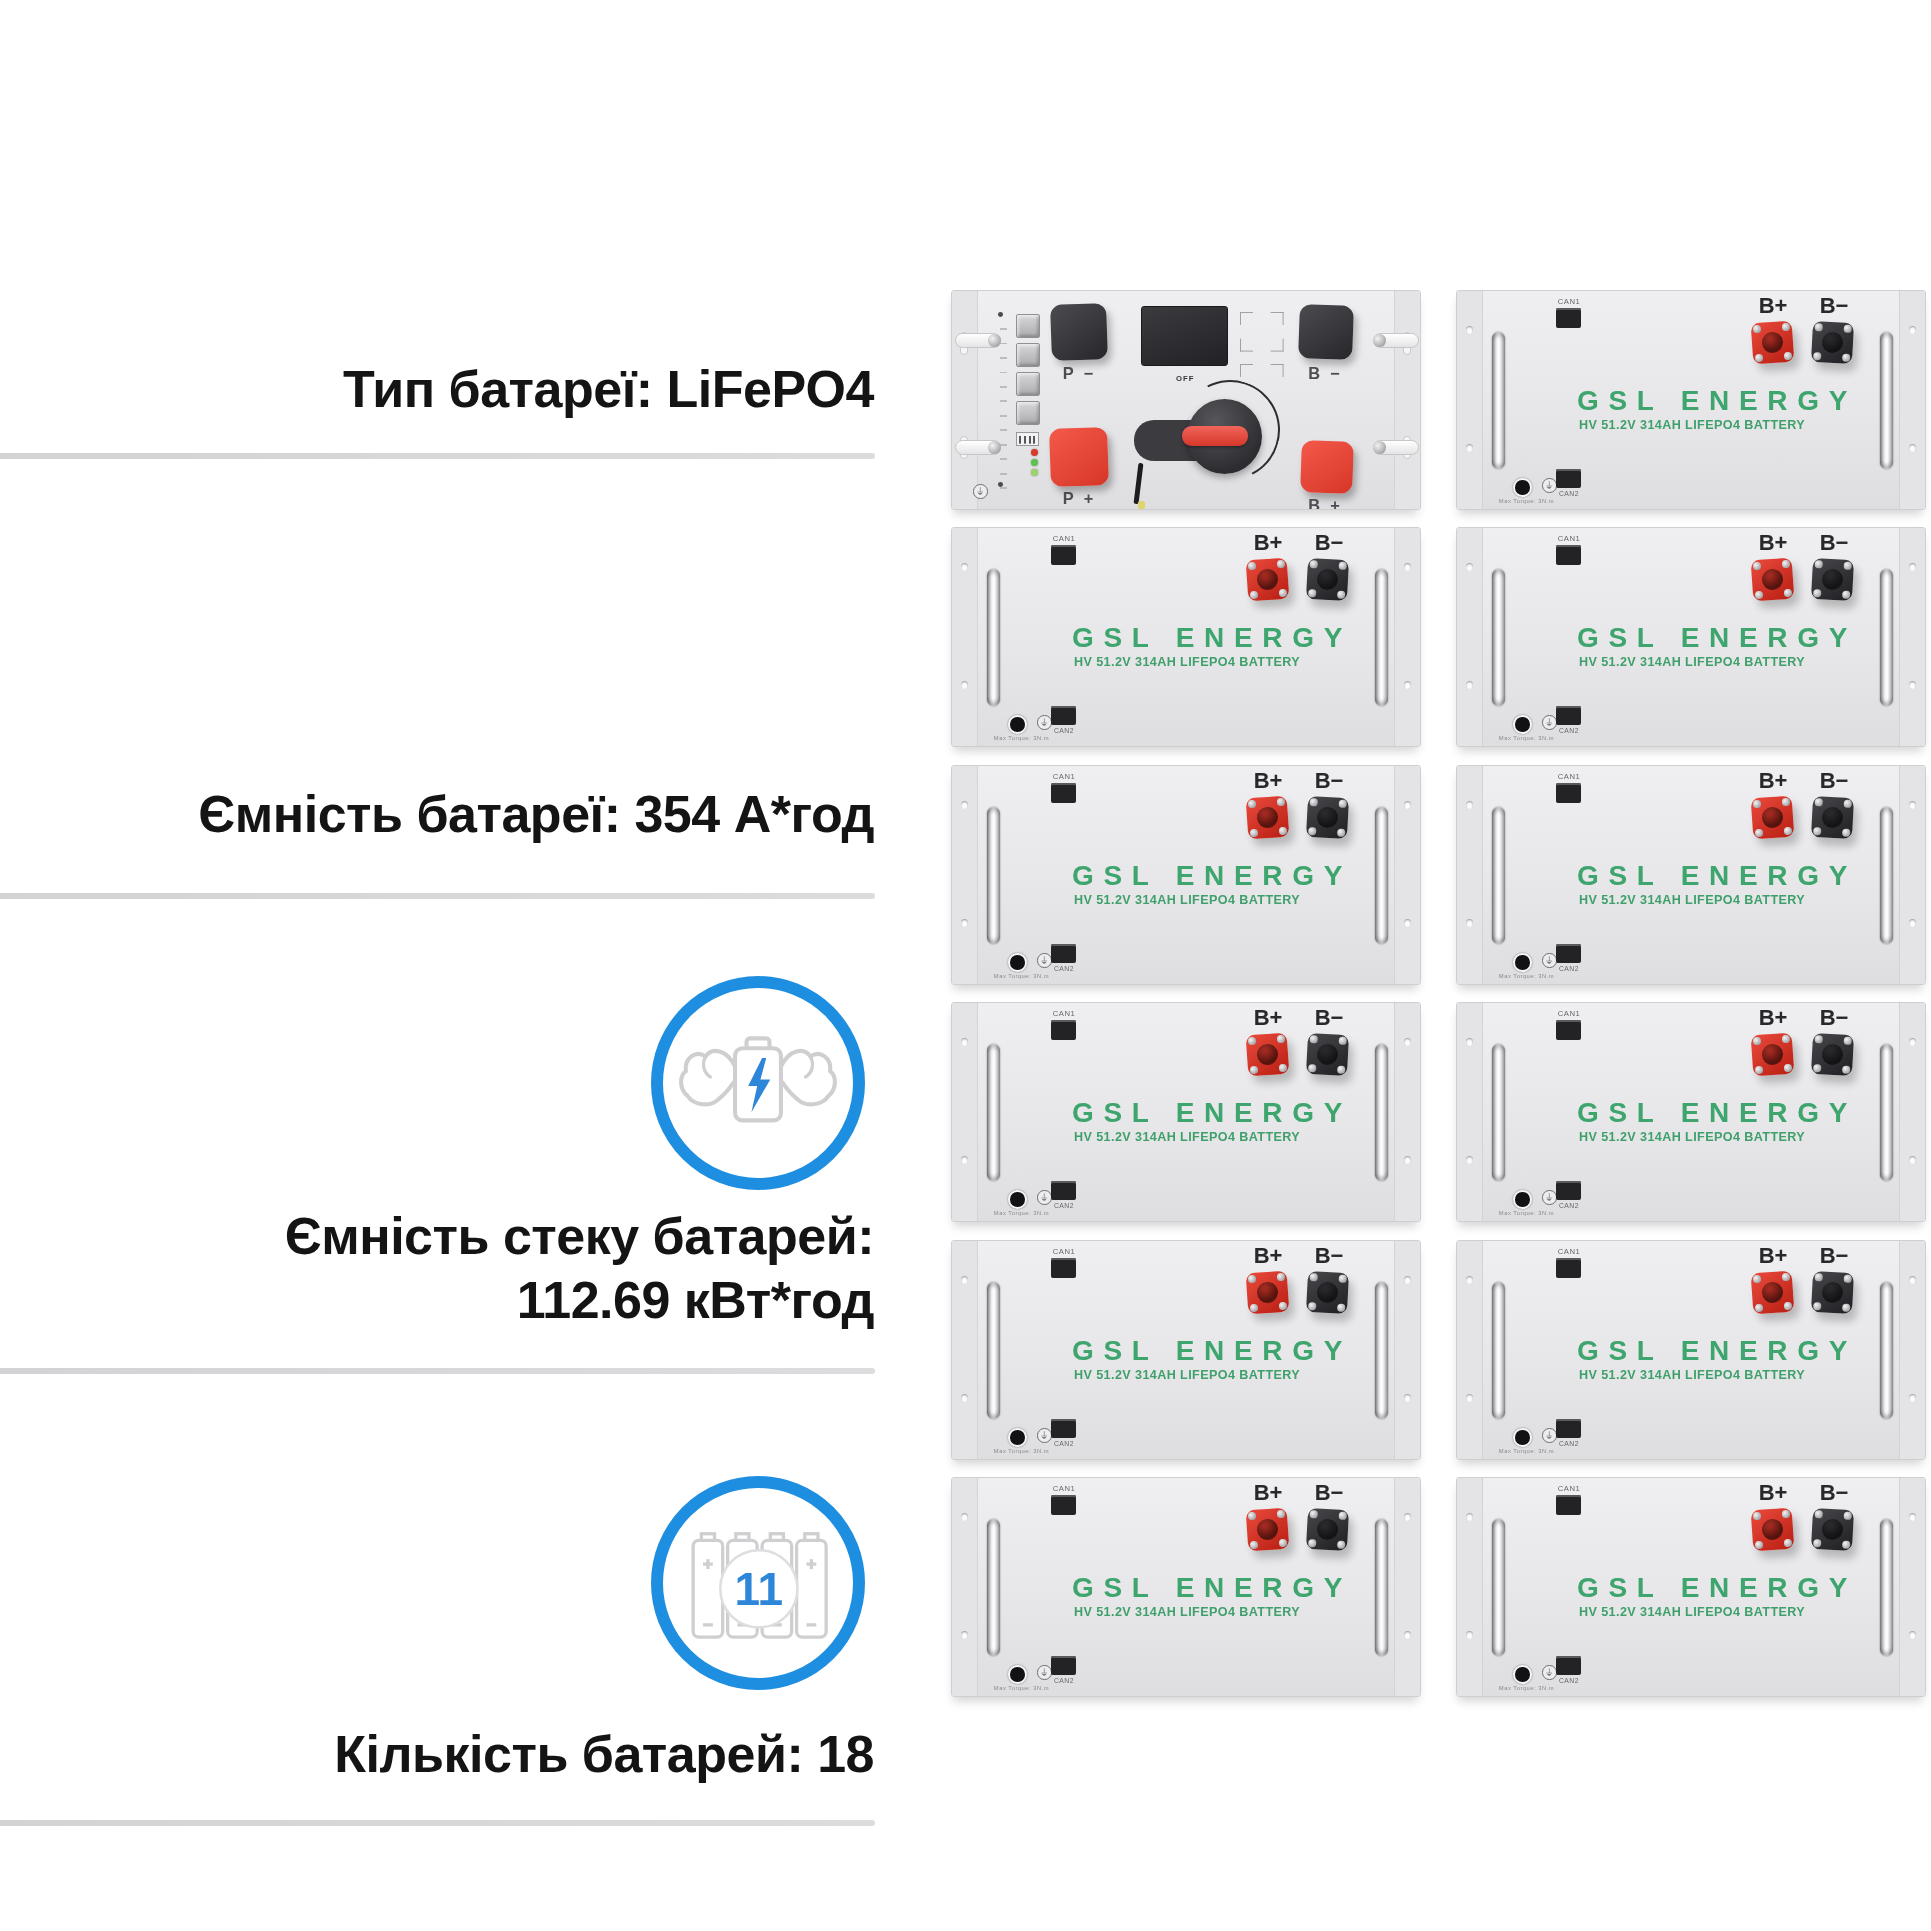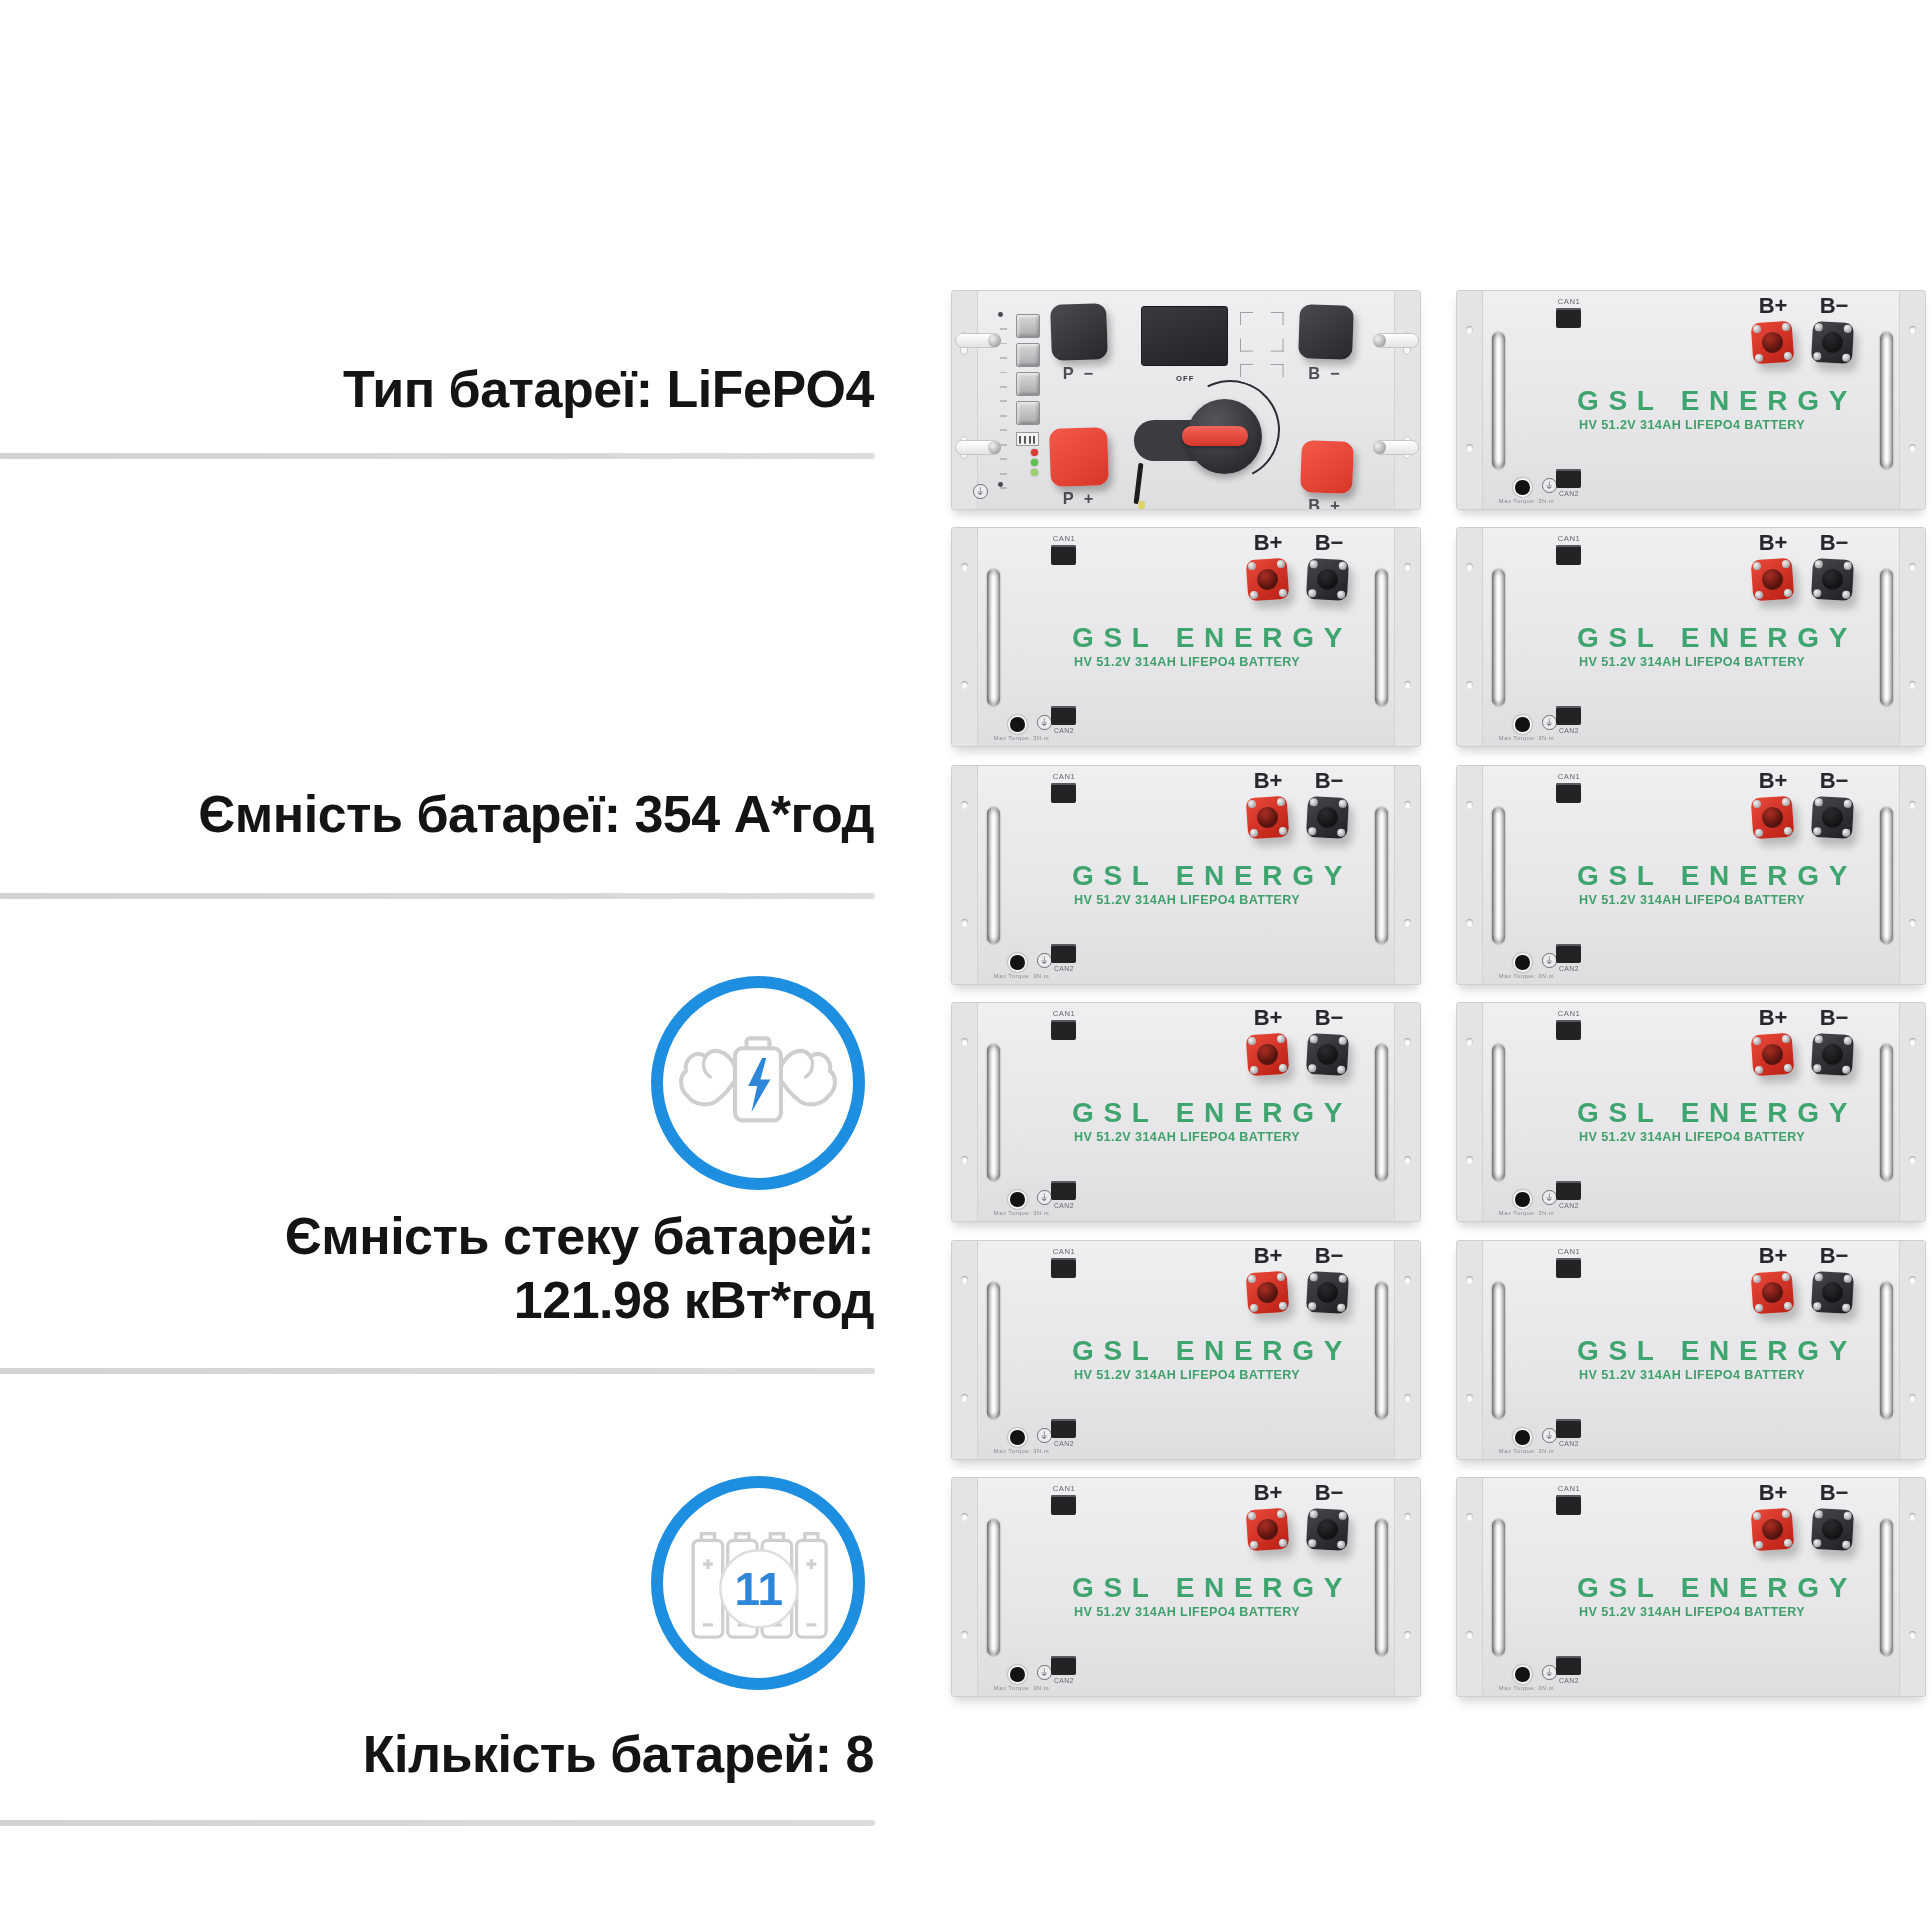--- a/index.html
+++ b/index.html
@@ -98,21 +98,21 @@
       <path d="M36,52 C31,62 34,72 42,77" fill="none" stroke="#cfcfd2" stroke-width="4" stroke-linecap="round"></path>
       <path d="M128,64 C138,44 156,40 164,52 C176,44 190,54 188,70 C196,76 196,92 186,100 C178,112 158,114 148,104 C140,98 134,90 130,84" fill="none" stroke="#cfcfd2" stroke-width="5" stroke-linecap="round"></path>
       <path d="M164,52 C169,62 166,72 158,77" fill="none" stroke="#cfcfd2" stroke-width="4" stroke-linecap="round"></path>
       <rect x="86" y="30" width="28" height="13" rx="4" fill="#fff" stroke="#cfcfd2" stroke-width="5"></rect>
       <rect x="72" y="42" width="56" height="88" rx="9" fill="#fff" stroke="#cfcfd2" stroke-width="5"></rect>
       <polygon points="105,54 88,88 99,88 92,120 115,80 103,80 110,54" fill="#2e86d8"></polygon>
     </svg>
   </div>
   <div class="spec-label two-line" style="top:1204px;">
     <div>Ємність стеку батарей:</div>
-    <div>121.98 кВт*год</div>
+    <div>112.69 кВт*год</div>
   </div>
   <div class="divider" style="top:1368px;"></div>
 
   <div class="spec-circle" style="left:651px;top:1476px;">
     <svg width="156" height="156" viewBox="0 0 190 190">
       <g fill="#fff" stroke="#cfcfd2" stroke-width="4">
         <rect x="26" y="35" width="16" height="9"></rect>
           <rect x="16" y="43" width="36" height="118" rx="7"></rect>
         <rect x="68" y="35" width="16" height="9"></rect>
           <rect x="58" y="43" width="36" height="118" rx="7"></rect>
@@ -128,21 +128,21 @@
           <line x1="160" y1="66" x2="160" y2="78"></line>
         <line x1="28" y1="146" x2="40" y2="146"></line>
           <line x1="70" y1="146" x2="82" y2="146"></line>
         <line x1="112" y1="146" x2="124" y2="146"></line>
           <line x1="154" y1="146" x2="166" y2="146"></line>
       </g>
       <circle cx="96" cy="102" r="47" fill="#fff" stroke="#dedee0" stroke-width="3"></circle>
       <text x="96" y="122" text-anchor="middle" font-size="56" font-weight="bold" fill="#2e86d8">11</text>
     </svg>
   </div>
-  <div class="spec-label" style="top:1724px;">Кількість батарей: 8</div>
+  <div class="spec-label" style="top:1724px;">Кількість батарей: 18</div>
   <div class="divider" style="top:1820px;"></div>
 
   <div id="stack">
 
     <div class="module" style="left:951px;top:290px;">
       <div class="ear left">
         <span class="slot" style="top:41px"></span>
         <span class="slot" style="top:145px"></span>
       </div>
       <div class="ear right">

